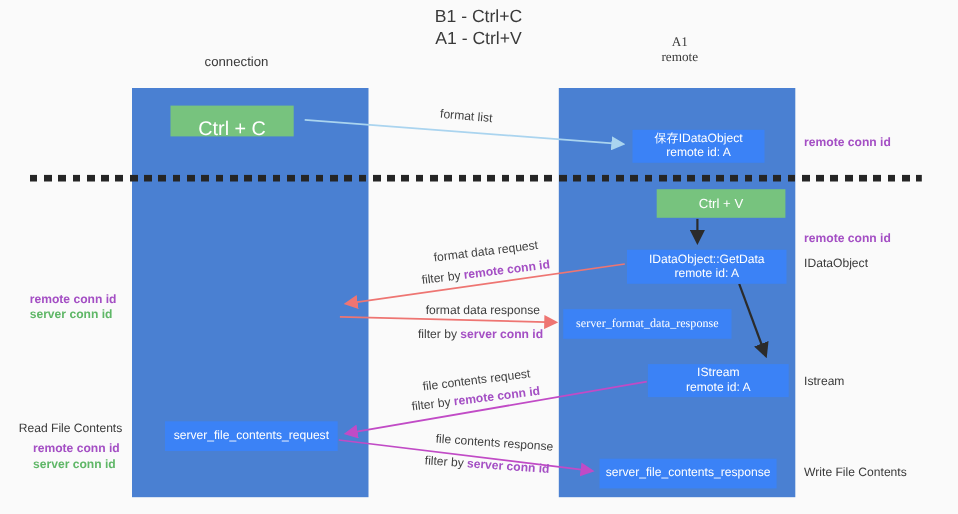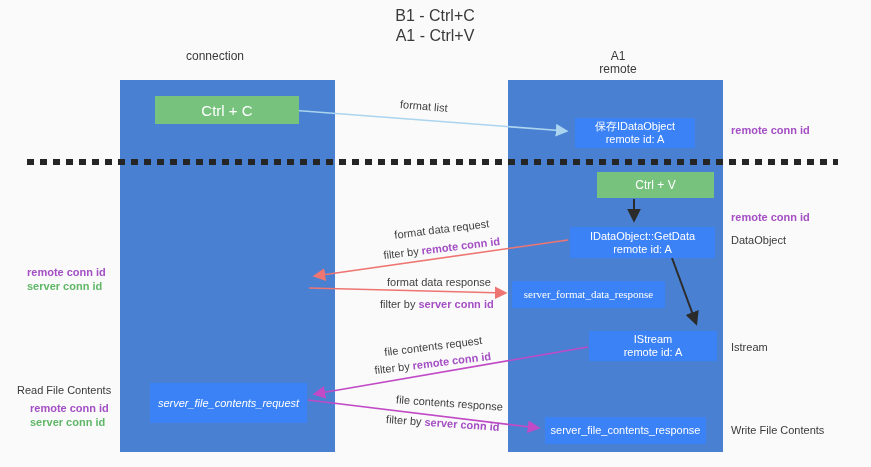--- a/index.html
+++ b/index.html
@@ -42,21 +42,21 @@
 <div id="stage">
 
   <div class="abs title">
     <div>B1 - Ctrl+C</div>
     <div>A1 - Ctrl+V</div>
   </div>
 
   <div class="abs col-header" style="left:145px;top:50px;">
     <div>connection</div>
   </div>
-  <div class="abs col-header" style="left:548px;top:50px;">
+  <div class="abs col-header" style="left:548px;top:32px;font-family:Liberation Serif, serif;">
     <div>A1</div>
     <div>remote</div>
   </div>
 
   <div class="abs column" style="left:120px;"></div>
   <div class="abs column" style="left:508px;"></div>
 
   <div class="abs dashed-line"></div>
 
   <svg class="overlay" width="871" height="467" viewBox="0 0 871 467">
@@ -76,21 +76,21 @@
     </defs>
     <line x1="277" y1="109" x2="566" y2="131" stroke="#aad4ef" stroke-width="1.6" marker-end="url(#m-blue)"></line>
     <line x1="634" y1="199" x2="634" y2="220" stroke="#2b2b2b" stroke-width="2" marker-end="url(#m-black)"></line>
     <line x1="568" y1="240" x2="315" y2="276" stroke="#ee7572" stroke-width="1.6" marker-end="url(#m-salmon)"></line>
     <line x1="309" y1="288" x2="505" y2="293" stroke="#ee7572" stroke-width="1.6" marker-end="url(#m-salmon)"></line>
     <line x1="672" y1="258" x2="696" y2="323" stroke="#2b2b2b" stroke-width="2" marker-end="url(#m-black)"></line>
     <line x1="588" y1="347" x2="315" y2="394" stroke="#c14bc6" stroke-width="1.6" marker-end="url(#m-magenta)"></line>
     <line x1="308" y1="400" x2="538" y2="428" stroke="#c14bc6" stroke-width="1.6" marker-end="url(#m-magenta)"></line>
   </svg>
 
-  <div class="abs node green" style="left:155px;top:96px;width:144px;height:28px;font-size:15px;">
+  <div class="abs node green" style="left:155px;top:96px;width:112px;height:28px;font-size:18px;justify-content:flex-end;">
     <div>Ctrl + C</div>
   </div>
 
   <div class="abs node orange" style="left:575px;top:118px;width:120px;height:30px;">
     <div>保存IDataObject</div>
     <div>remote id: A</div>
   </div>
 
   <div class="abs node green" style="left:575px;top:172px;width:117px;height:26px;font-size:12px;margin-left:22px;">
     <div>Ctrl + V</div>
@@ -104,21 +104,21 @@
 
   <div class="abs node orange" style="left:512px;top:281px;width:153px;height:27px;font-family:Liberation Serif, serif;">
     <div>server_format_data_response</div>
   </div>
 
   <div class="abs node orange" style="left:589px;top:331px;width:128px;height:30px;">
     <div>IStream</div>
     <div>remote id: A</div>
   </div>
 
-  <div class="abs node orange" style="left:150px;top:383px;width:157px;height:40px;font-style:italic;">
+  <div class="abs node orange" style="left:150px;top:383px;width:157px;height:27px;">
     <div>server_file_contents_request</div>
   </div>
 
   <div class="abs node orange" style="left:545px;top:417px;width:161px;height:27px;">
     <div>server_file_contents_response</div>
   </div>
 
   <div class="abs alabel" style="left:400px;top:100px;transform:rotate(5deg);">format list</div>
 
   <div class="abs alabel" style="left:394px;top:223px;transform:rotate(-7deg);">format data request</div>
@@ -136,21 +136,21 @@
     <span class="plain">filter by</span><span class="hl">remote conn id</span>
   </div>
 
   <div class="abs alabel" style="left:396px;top:397px;transform:rotate(4deg);">file contents response</div>
   <div class="abs alabel" style="left:386px;top:417px;transform:rotate(4deg);">
     <span class="plain">filter by</span><span class="hl">server conn id</span>
   </div>
 
   <div class="abs side purple" style="left:731px;top:124px;">remote conn id</div>
   <div class="abs side purple" style="left:731px;top:211px;">remote conn id</div>
-  <div class="abs side dark" style="left:731px;top:234px;">DataObject</div>
+  <div class="abs side dark" style="left:731px;top:234px;">IDataObject</div>
   <div class="abs side dark" style="left:731px;top:341px;">Istream</div>
   <div class="abs side dark" style="left:731px;top:424px;">Write File Contents</div>
 
   <div class="abs side purple" style="left:27px;top:266px;">remote conn id</div>
   <div class="abs side greentxt" style="left:27px;top:280px;">server conn id</div>
   <div class="abs side dark" style="left:17px;top:384px;">Read File Contents</div>
   <div class="abs side purple" style="left:30px;top:402px;">remote conn id</div>
   <div class="abs side greentxt" style="left:30px;top:416px;">server conn id</div>
 
 </div>

